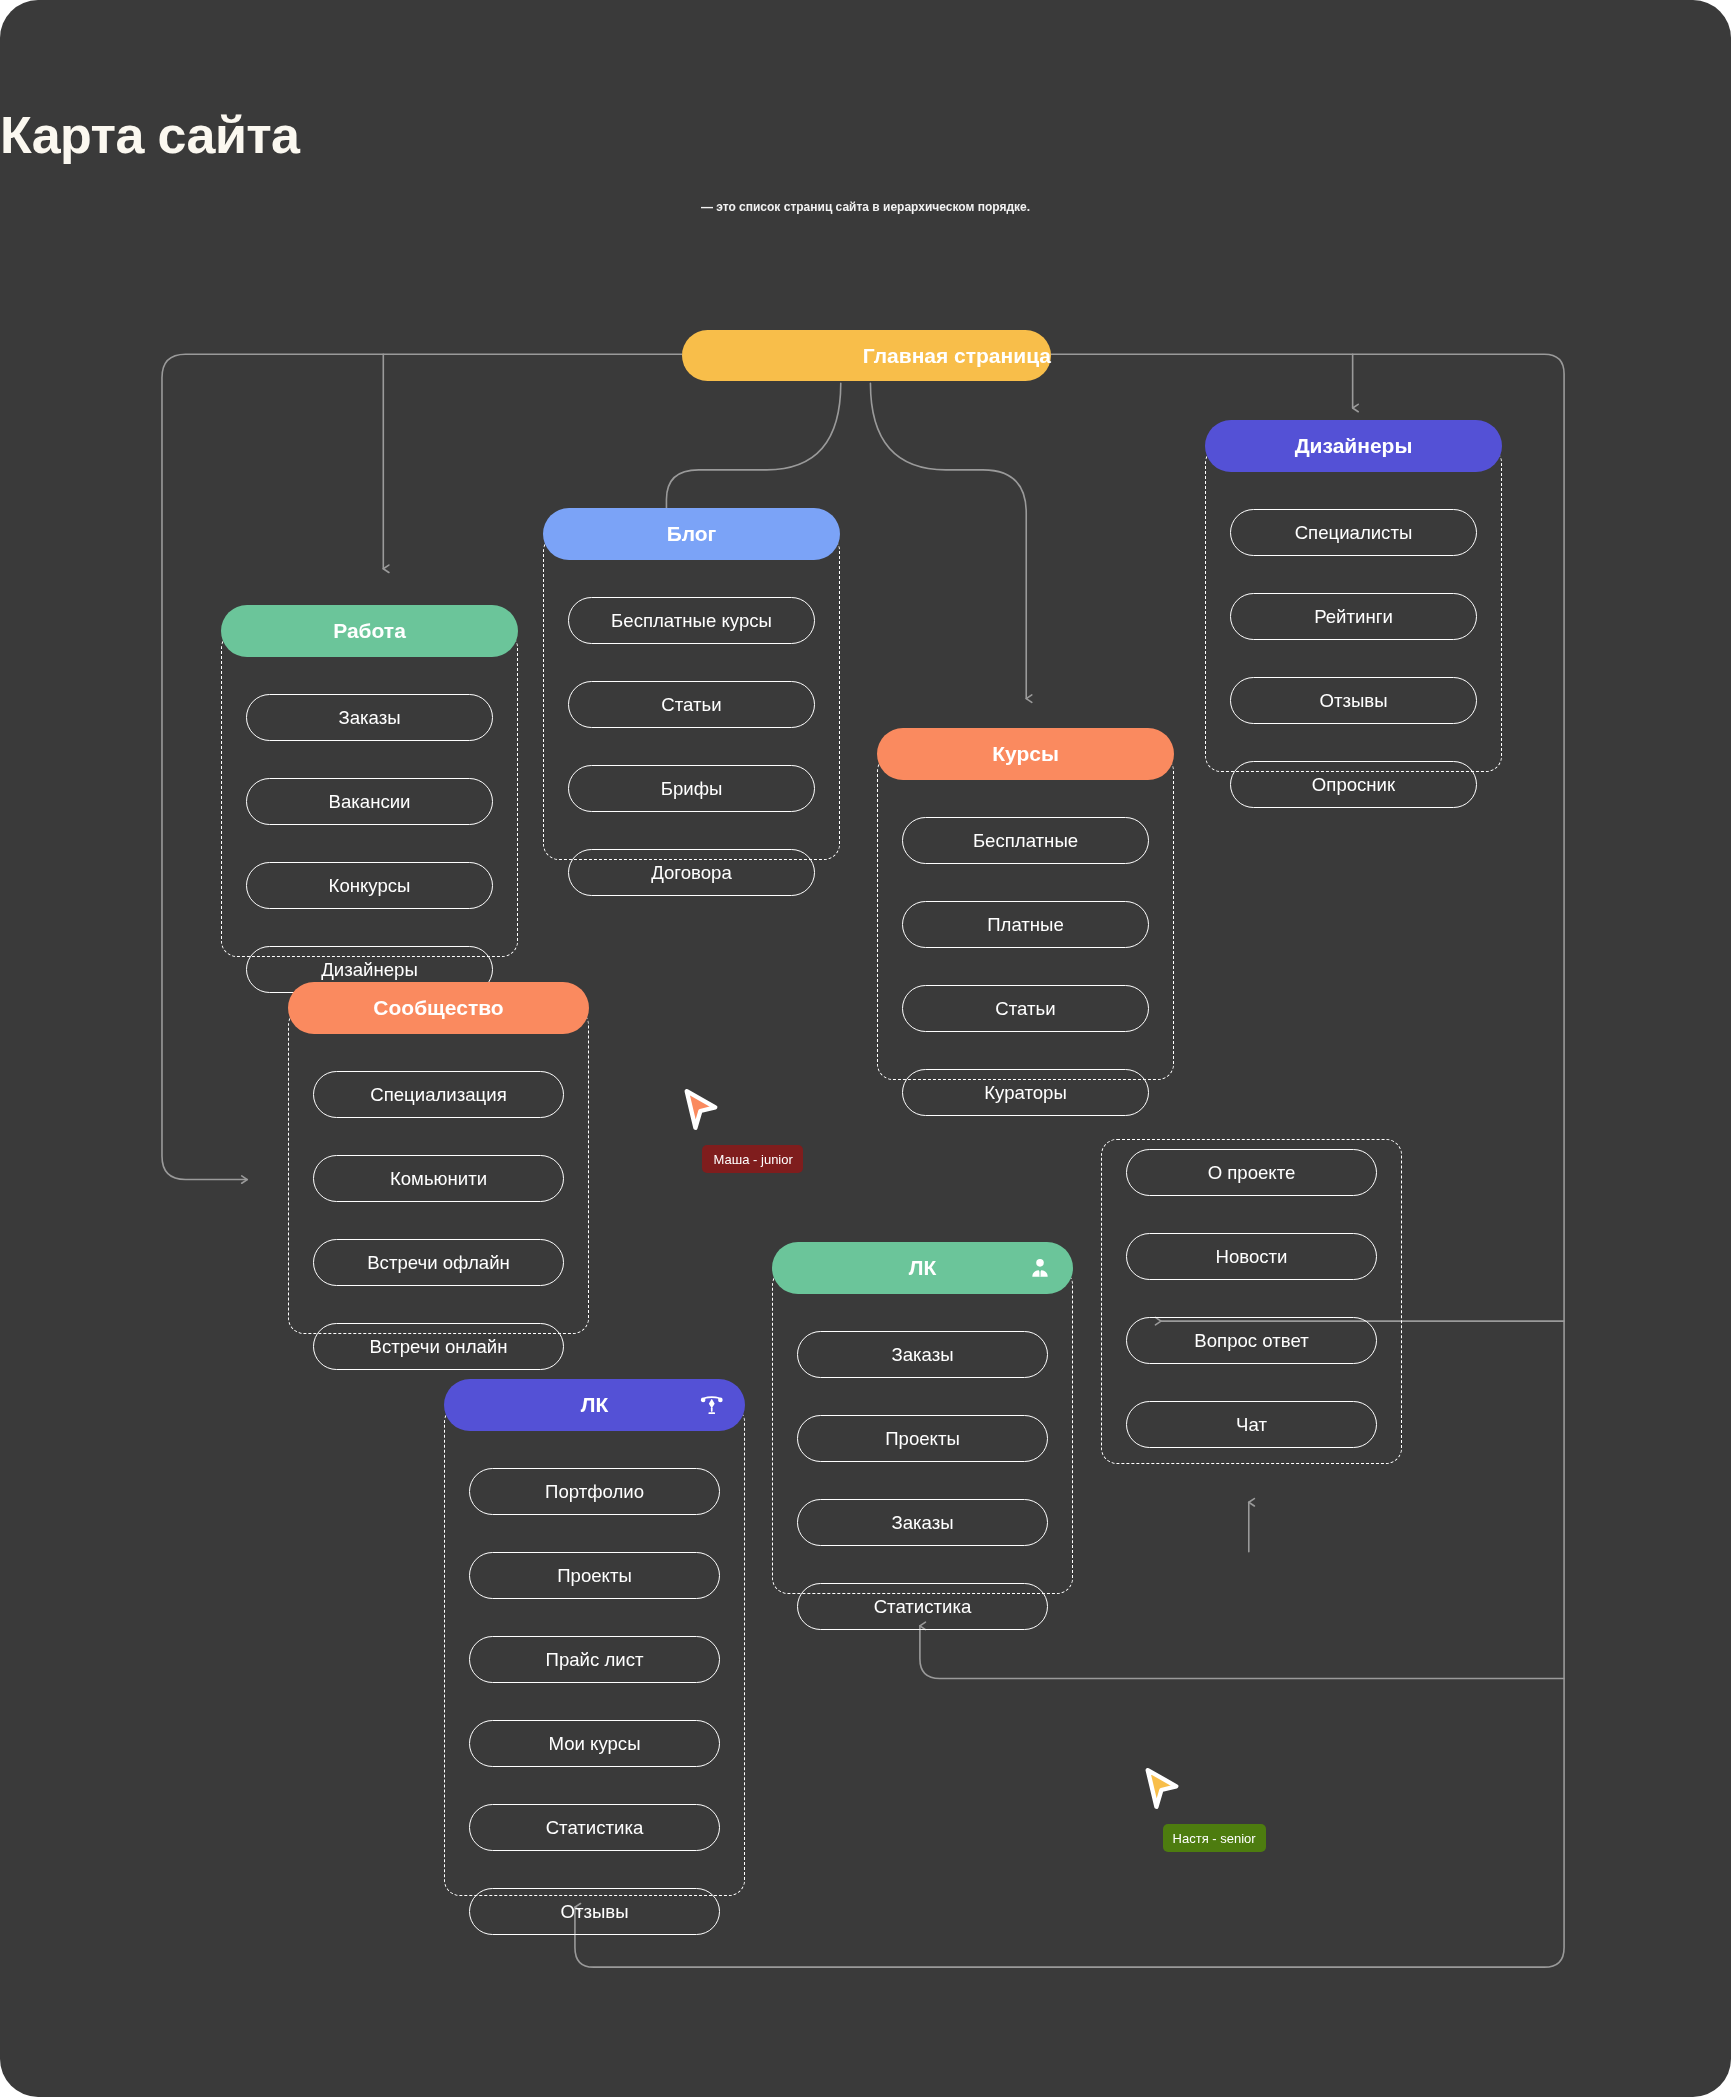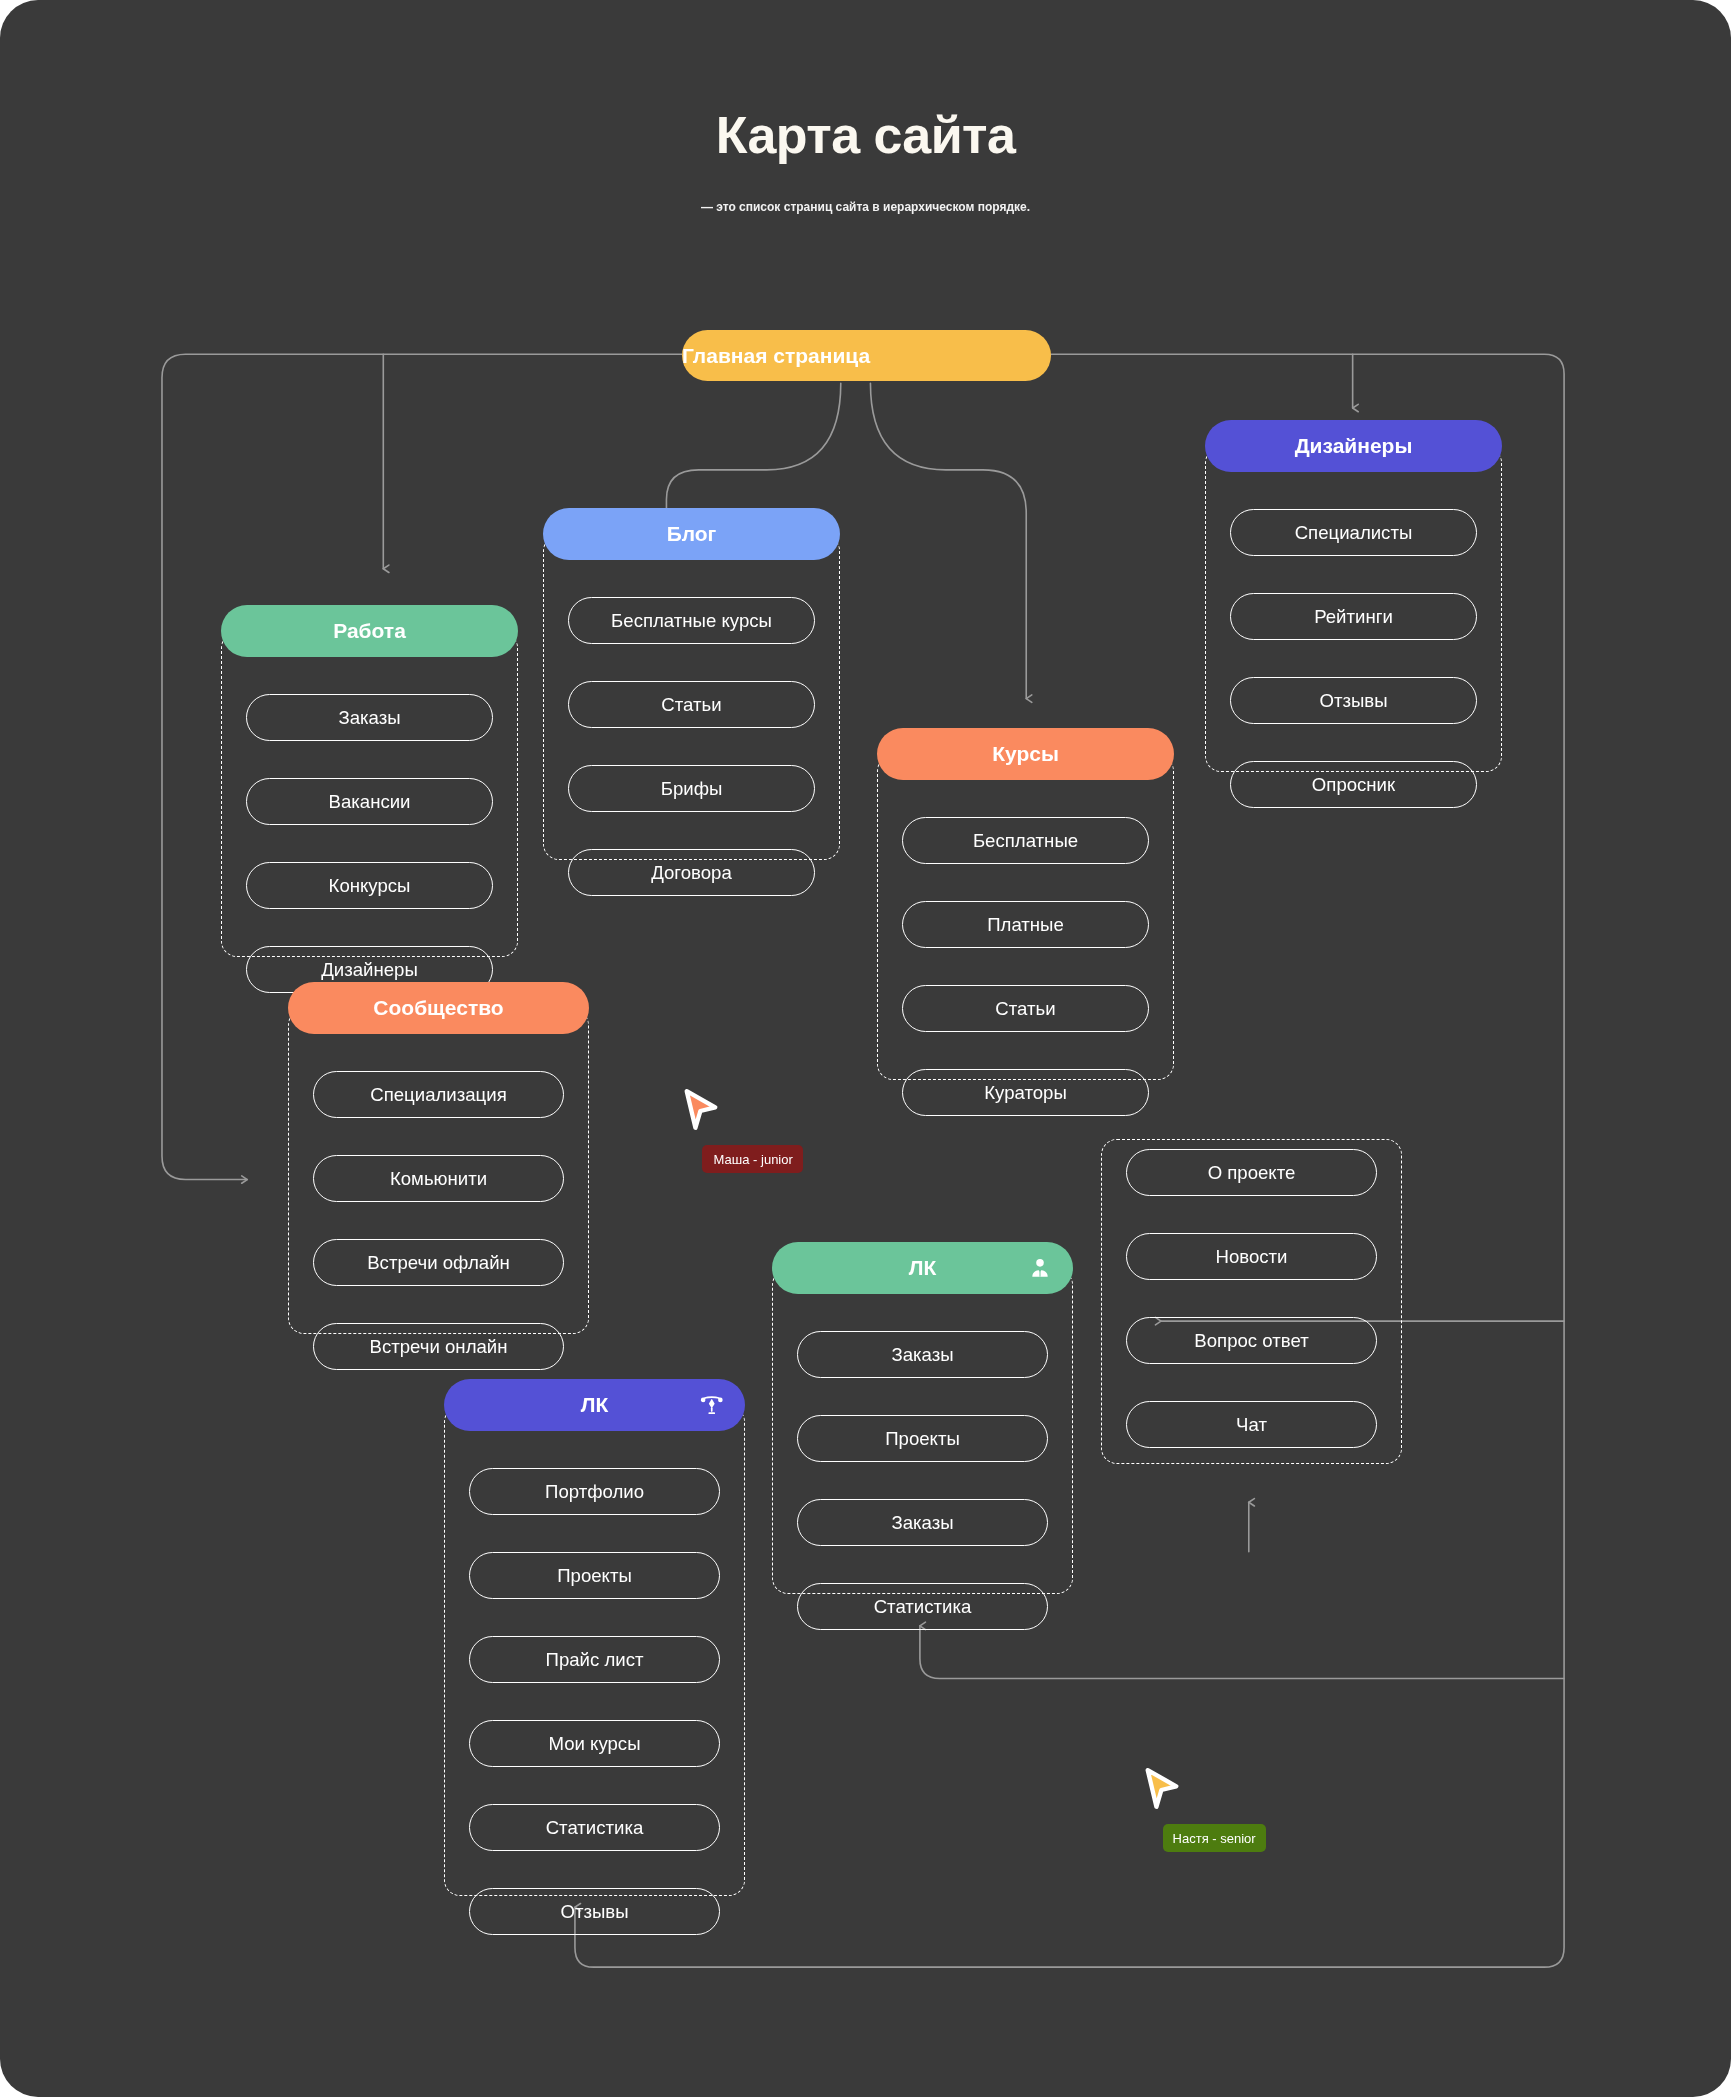--- a/index.html
+++ b/index.html
@@ -5,21 +5,21 @@
   html,body{margin:0;padding:0;background:#ffffff;}
   body{width:1731px;height:2097px;font-family:"Liberation Sans",sans-serif;}
   #canvas{
     position:relative;width:1731px;height:2097px;
     background:#3a3a3a;border-radius:38px;overflow:hidden;
     box-sizing:border-box;
   }
   #wires{position:absolute;left:0;top:0;width:1731px;height:2097px;pointer-events:none;}
 
   .page-title{
-    position:absolute;left:0;top:105px;width:1731px;text-align:center;
+    position:absolute;left:0;top:105px;width:1731px;
     font-size:52px;font-weight:bold;color:#fbf8f0;letter-spacing:-0.6px;
   }
   .page-sub{
     position:absolute;left:0;top:200px;width:1731px;text-align:center;
     font-size:12px;color:#f2f2f2;font-weight:700;
   }
 
   
   .group{position:absolute;box-sizing:border-box;}
   .group .dashbox{
@@ -37,21 +37,21 @@
     display:flex;flex-direction:column;gap:21px;}
   .item{
     height:45px;border:1.5px solid #ffffff;border-radius:23.5px;
     display:flex;align-items:center;justify-content:center;
     color:#ffffff;font-size:18.6px;background:transparent;margin-top:16px;
   }
 
   
   .root-node{
     position:absolute;left:682px;top:330px;width:369px;height:51px;
-    border-radius:26px;display:flex;align-items:center;justify-content:flex-start;
+    border-radius:26px;display:flex;align-items:center;justify-content:flex-end;
     color:#ffffff;font-size:21px;font-weight:bold;
   }
 
   
   .cursor-wrap{position:absolute;}
   .cursor-label{
     position:absolute;border-radius:5px;
     padding:0 10px;height:28.4px;display:flex;align-items:center;justify-content:center;
     color:#ffffff;font-size:13px;white-space:nowrap;
   }

